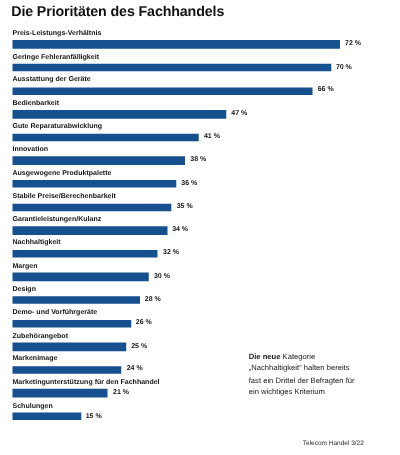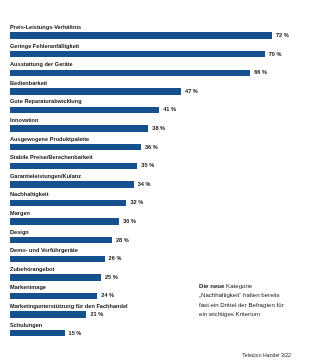--- a/index.html
+++ b/index.html
@@ -94,20 +94,21 @@
     font-size: 5.2px;
     color: #2b2b2b;
     white-space: nowrap;
   }
 </style>
 </head>
 <body>
 
 <div id="chart-root">
 
+  <div class="chart-title">Die Prioritäten des Fachhandels</div>
 
   <div class="bars" id="bars">
       <div class="bar-group">
         <div class="bar-label">Preis-Leistungs-Verhältnis</div>
         <div class="bar-track" style="width: 262px;">
           <span class="bar-fill" style="width: 100%; background: rgb(23, 80, 143);"></span>
         </div>
         <div class="bar-value" style="left: 276px;">72 %</div>
       </div>
       <div class="bar-group">

